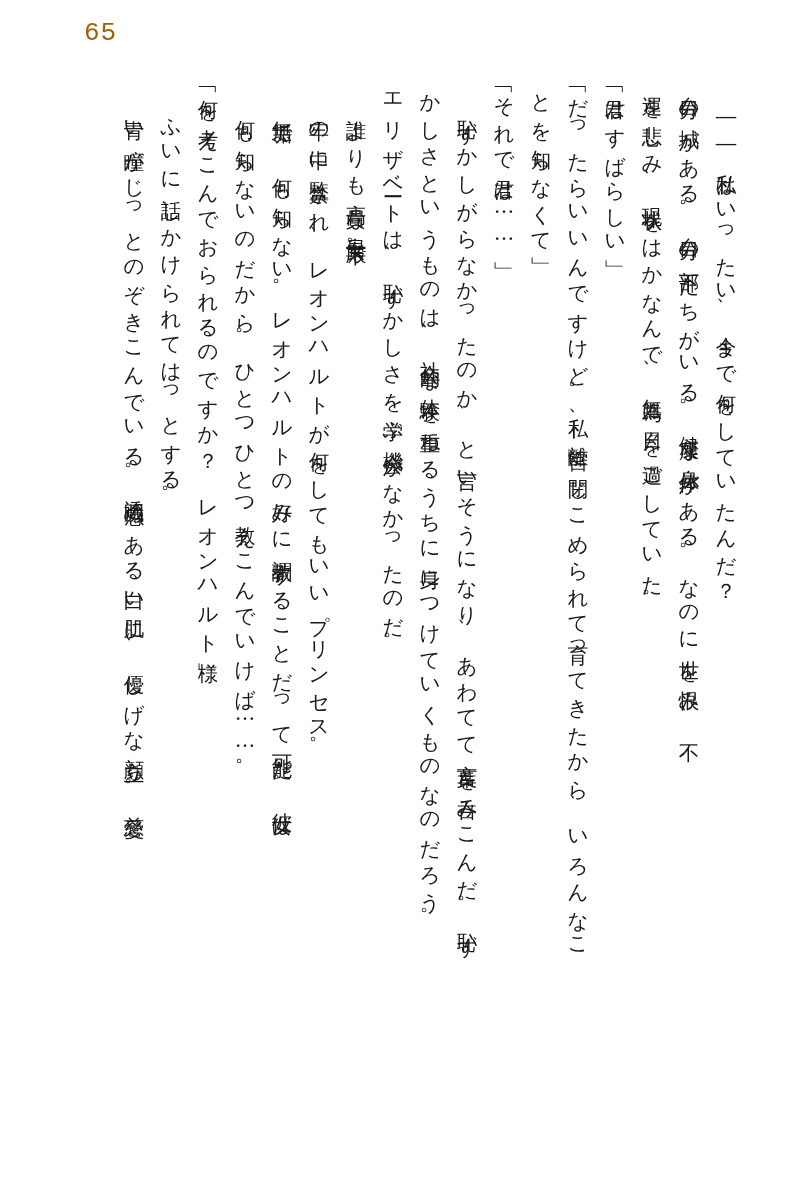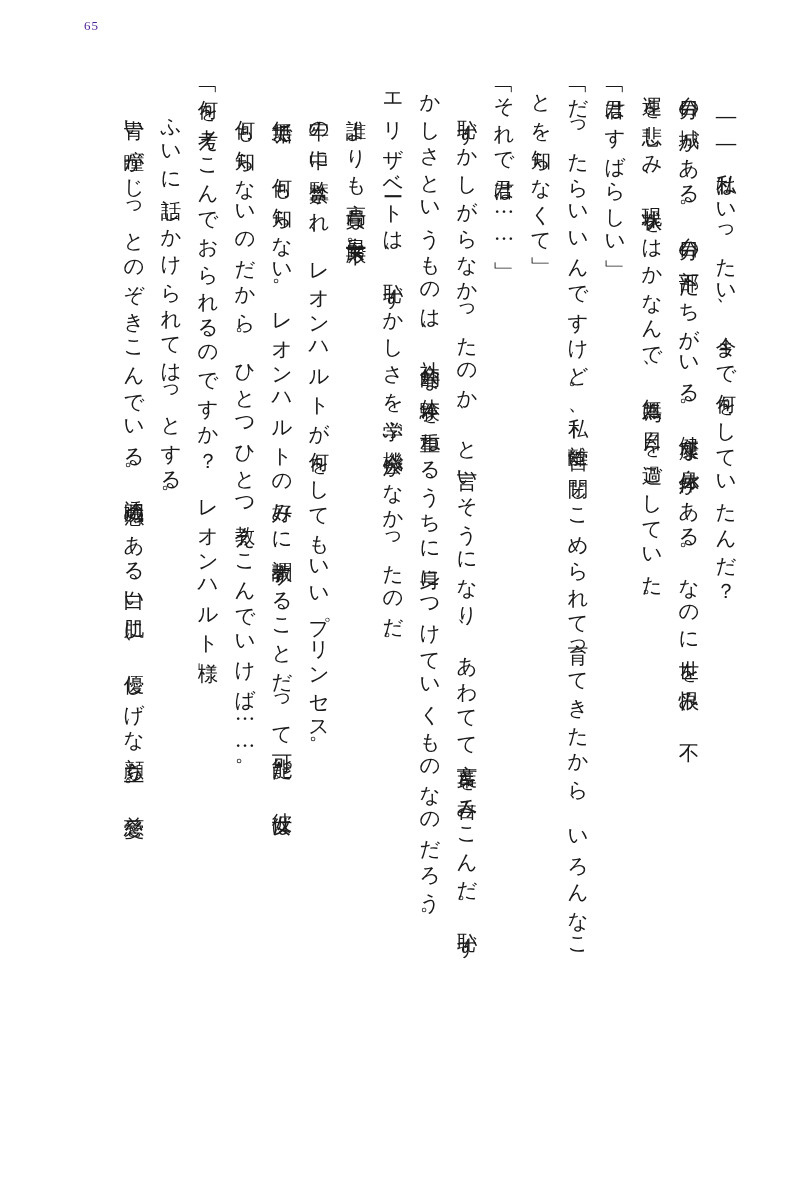--- a/index.html
+++ b/index.html
@@ -17,24 +17,24 @@
   .page {
     position: relative;
     width: 792px;
     height: 1200px;
     box-sizing: border-box;
   }
   .page-number {
     position: absolute;
     top: 18px;
     left: 84px;
-    font-size: 13px;
+    font-size: 26px;
     letter-spacing: 1px;
-    color: #4c1d95;
-    font-family: Liberation Serif, serif;
+    color: #a16207;
+    font-family: Liberation Mono, monospace;
   }
   .text-body {
     position: absolute;
     top: 80px;
     right: 56px;
     left: 46px;
     bottom: 28px;
     display: flex;
     flex-direction: row-reverse;
     align-items: flex-start;

